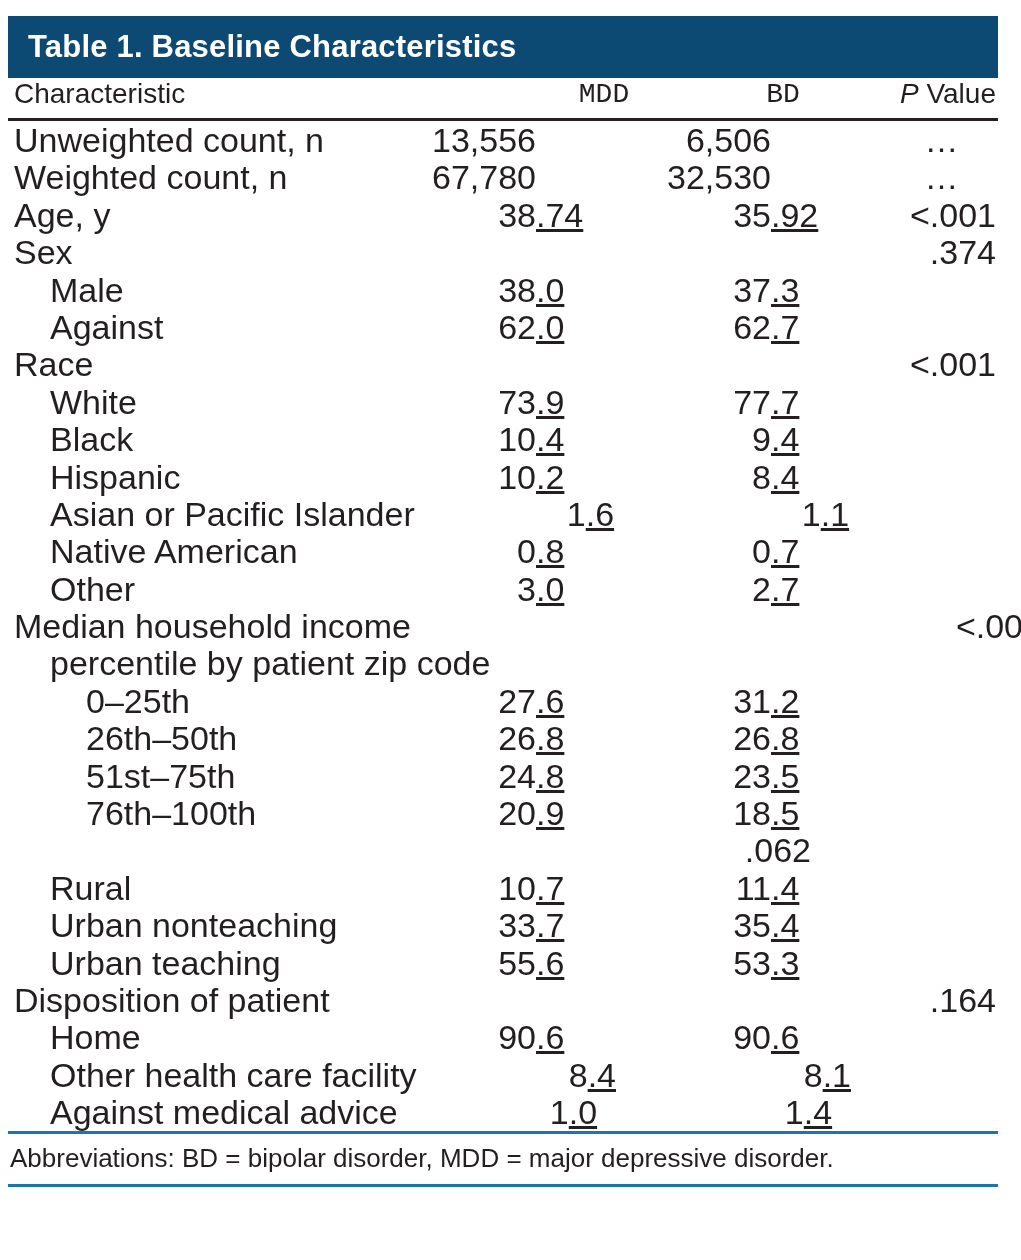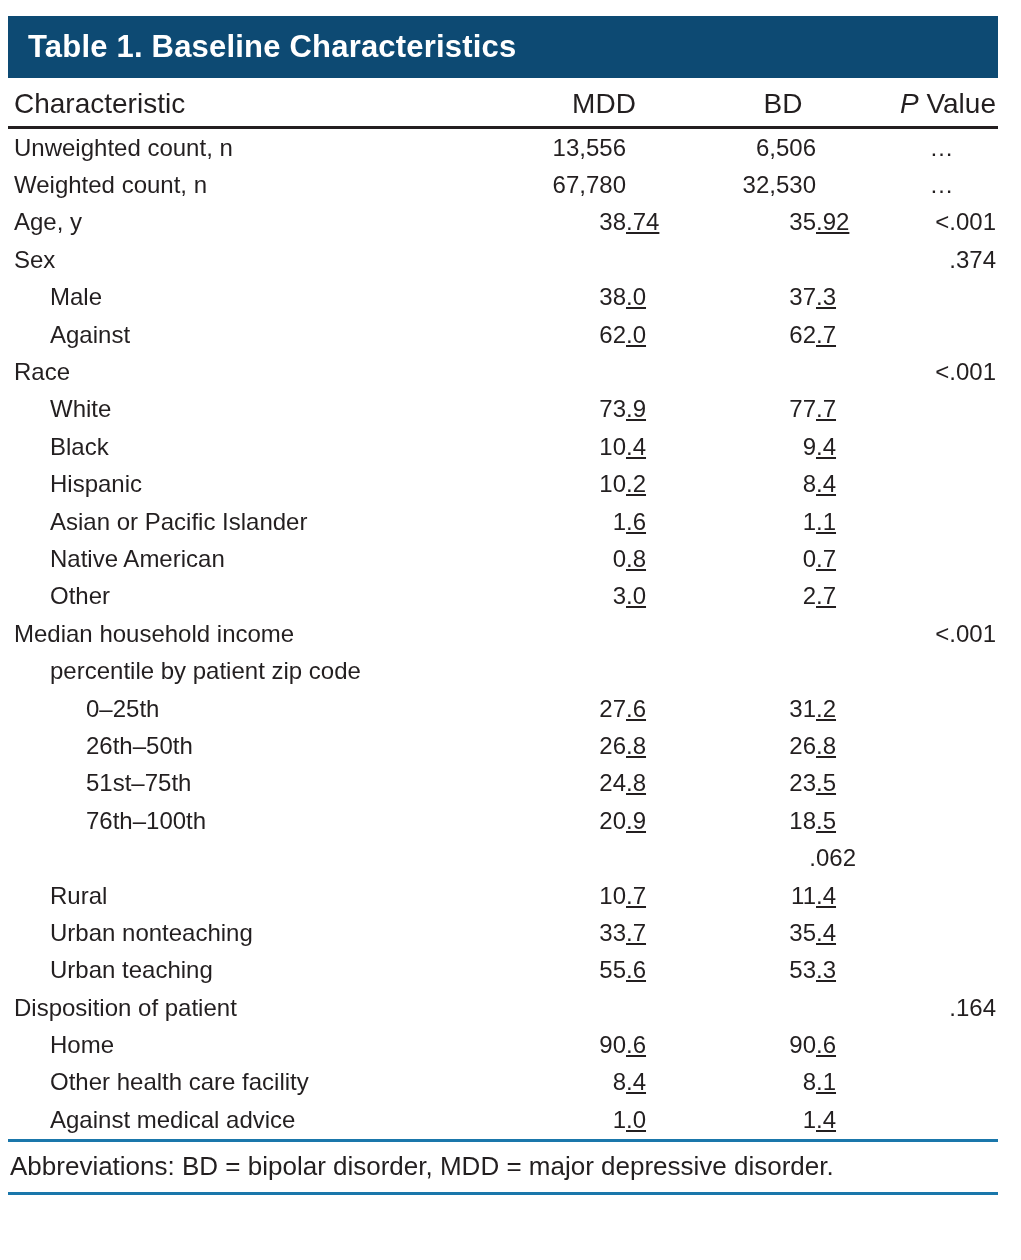--- a/index.html
+++ b/index.html
@@ -23,53 +23,54 @@
     align-items: center;
     padding-left: 20px;
   }
   .titlebar span {
     color: var(--title-text, #ffffff);
     font-size: 31px;
     font-weight: bold;
     letter-spacing: 0.2px;
   }
   .thead {
-    height: 48px;
+    height: 40px;
     display: grid;
     grid-template-columns: 1fr 168px 190px 140px;
     align-items: end;
-    padding-bottom: 6px;
+    padding-bottom: 16px;
     font-size: 28px;
   }
   .rule {
     height: 3px;
     background: var(--header-rule, #231f20);
   }
   .bluerule {
     height: 3px;
     background: var(--footnote-rule, #1a77ab);
   }
   .tbody { height: 1010px; }
   .row {
     height: 37.4px;
     display: grid;
     grid-template-columns: 1fr 168px 190px 140px;
     align-items: center;
-    font-size: 24px;
+    font-size: 34px;
     white-space: nowrap;
+    gap: 45px;
   }
   .c-label { padding-left: 6px; overflow: visible; }
   .ind1 { padding-left: 42px; }
   .ind2 { padding-left: 78px; }
   .num { display: flex; }
   .num .ip { flex: 1; text-align: right; }
   .num .fp { width: 42px; text-align: left; text-decoration: underline; }
   .c-p { text-align: right; padding-right: 2px; }
   .c-p.dots { text-align: center; padding-left: 34px; letter-spacing: 5px; }
-  .th-center { text-align: center; padding-left: 40px; }
+  .th-center { text-align: center; padding-left: 40px; font-family: Liberation Mono, monospace; }
   .th-right { text-align: right; padding-right: 2px; }
   .th-right i { font-style: italic; }
   .footnotes {
     padding-top: 5px;
     font-size: 26px;
     line-height: 39px;
   }
   .fn { padding-left: 2px; white-space: nowrap; }
   .fn sup { font-size: 17px; vertical-align: super; line-height: 0; }
   .footrule-bottom { margin-top: 6px; }

